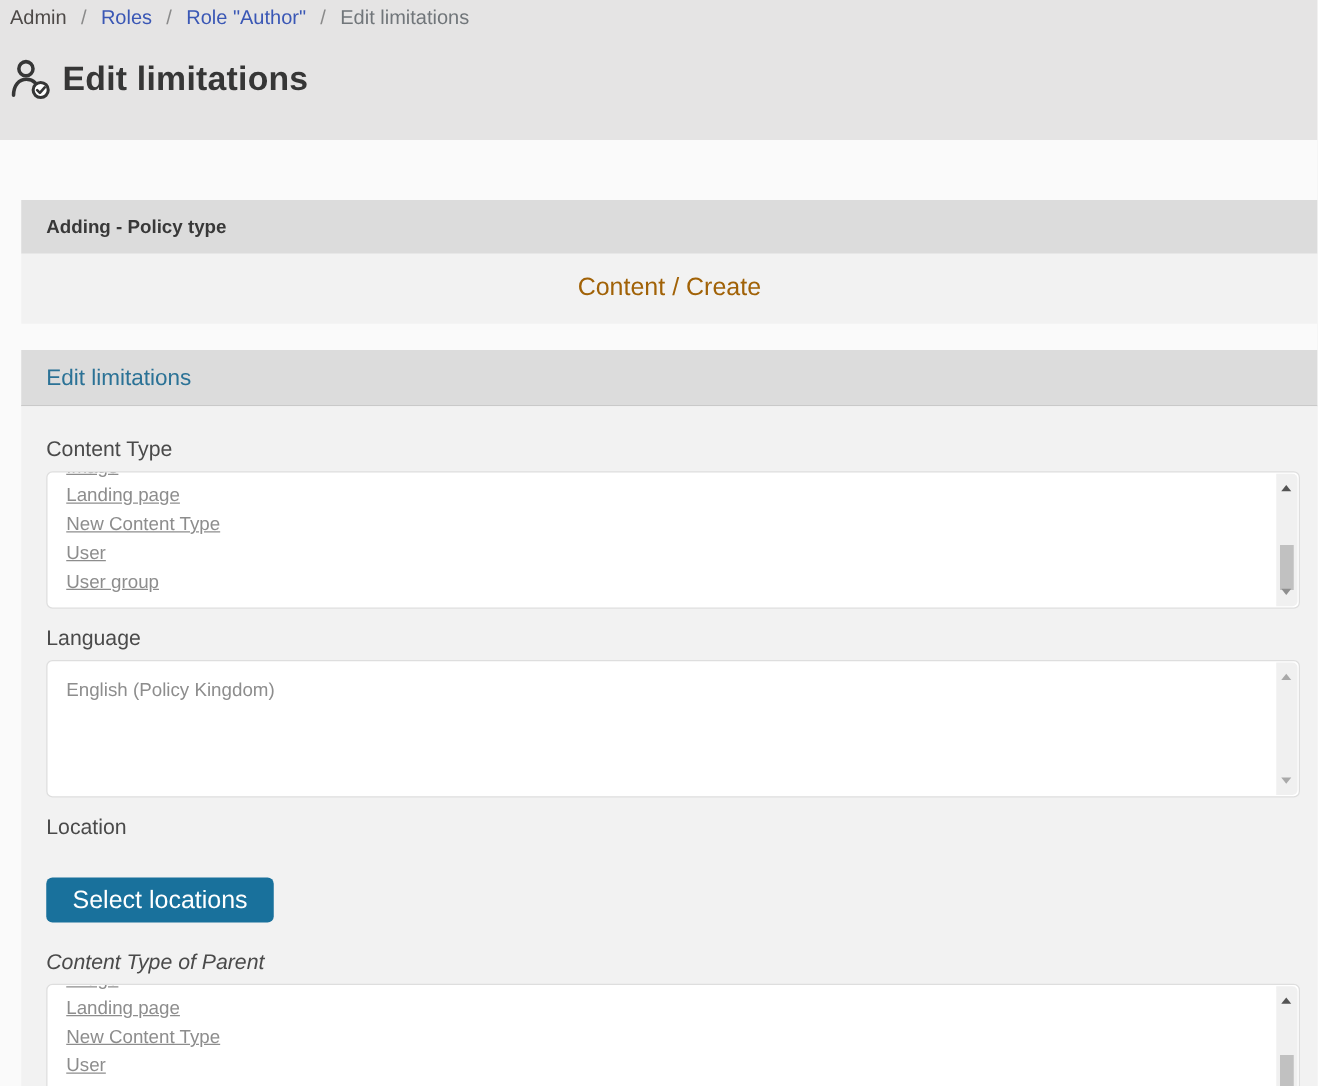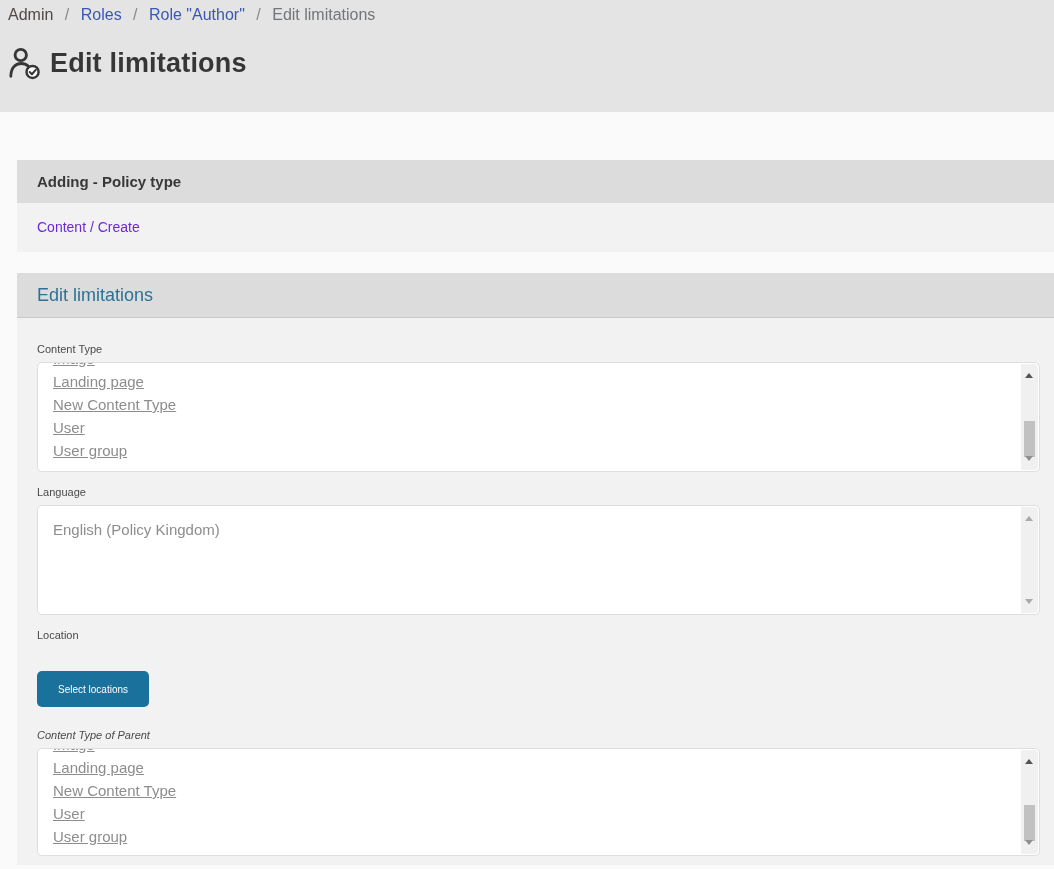--- a/index.html
+++ b/index.html
@@ -43,28 +43,28 @@
     padding:0 20px;
     display:flex; align-items:center;
   }
   .policy .section-header { height:43px; }
   .limitations .section-header { height:45px; border-bottom:1px solid #c9c9c9; }
 
   .policy-header-text { font-size:15px; font-weight:700; color:#383838; }
   .limitations-header-text { font-size:18px; font-weight:400; color:#2b7296; }
 
   .section-body { background:#f2f2f2; }
-  .policy .section-body { padding:16px 20px 17px 20px; font-size:14px; color:#6d28d9; }
+  .policy .section-body { padding:16px 20px 17px 20px; font-size:20px; color:#a16207;text-align:center; }
   .limitations .section-body {
     padding:25px 14px 8px 20px;
     height:547px;
   }
 
   
-  .field-label { font-size:11px; color:#4a4a4a; display:block; }
+  .field-label { font-size:17px; color:#4a4a4a; display:block; }
   .lbl-language { margin-top:14px; }
   .lbl-location { margin-top:14px; }
   .lbl-parent   { margin-top:22px;font-style:italic; }
 
   .listbox {
     position:relative;
     margin-top:7px;
     height:110px;
     background:#ffffff;
     border:1px solid #dedede;
@@ -108,21 +108,21 @@
     background:#c1c1c1;
   }
 
   
   .btn-select-locations {
     margin-top:12px;
     display:inline-block;
     background:#19719c;
     color:#ffffff;
     font-family:inherit;
-    font-size:10px;
+    font-size:20px;
     border:none;
     border-radius:5px;
     height:36px;
     padding:0 21px;
     cursor:pointer;
   }
 </style>
 </head>
 <body>
 

